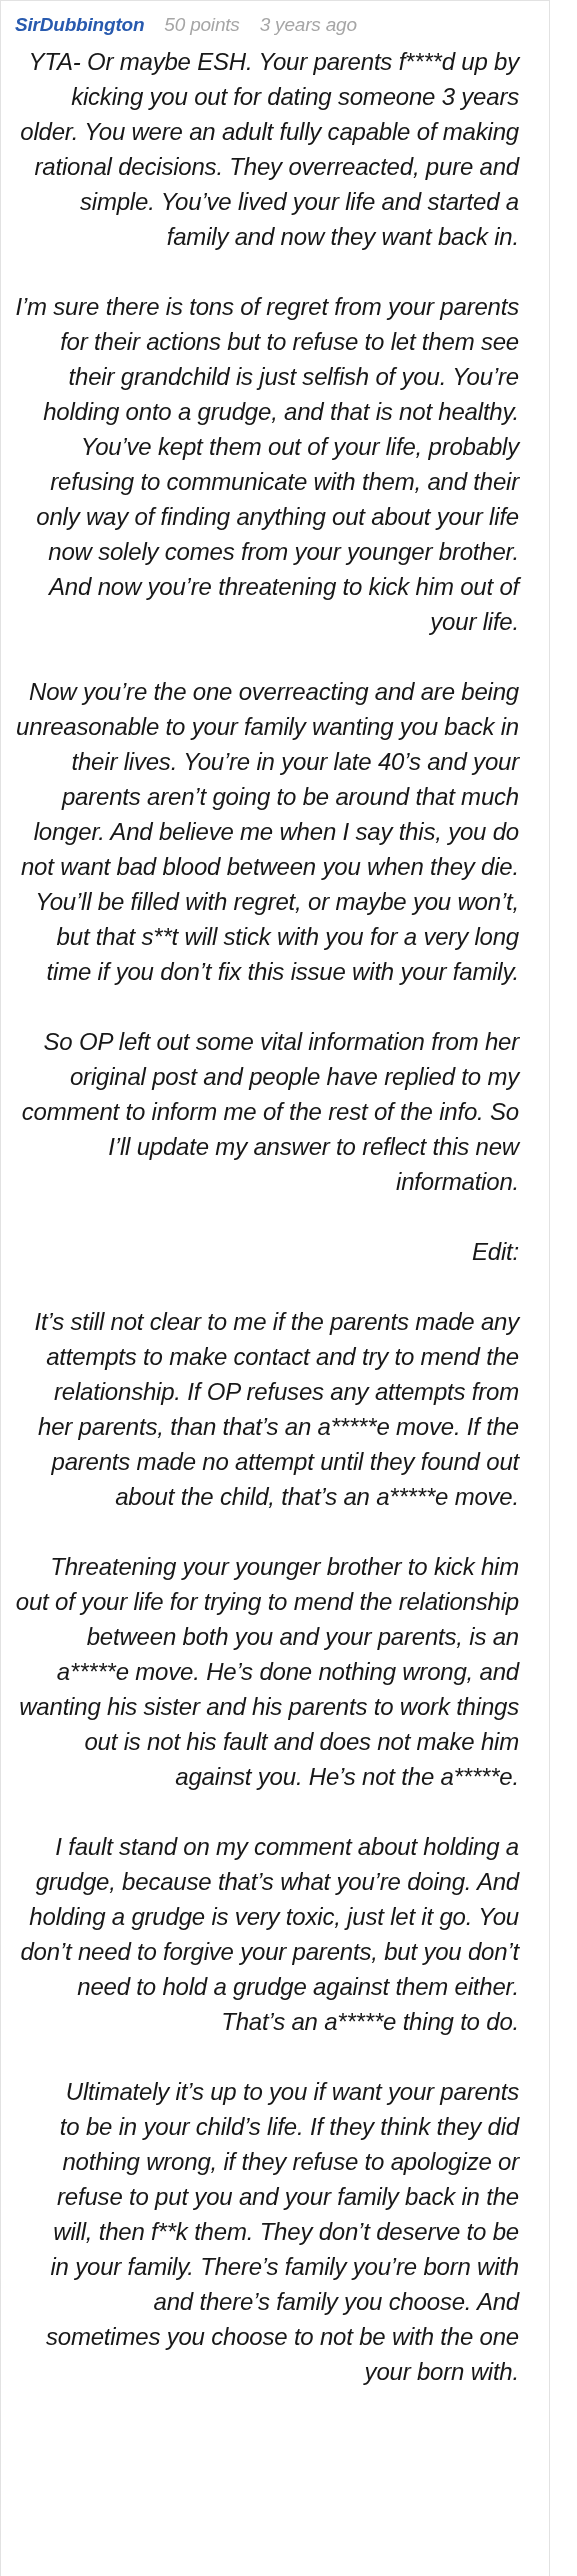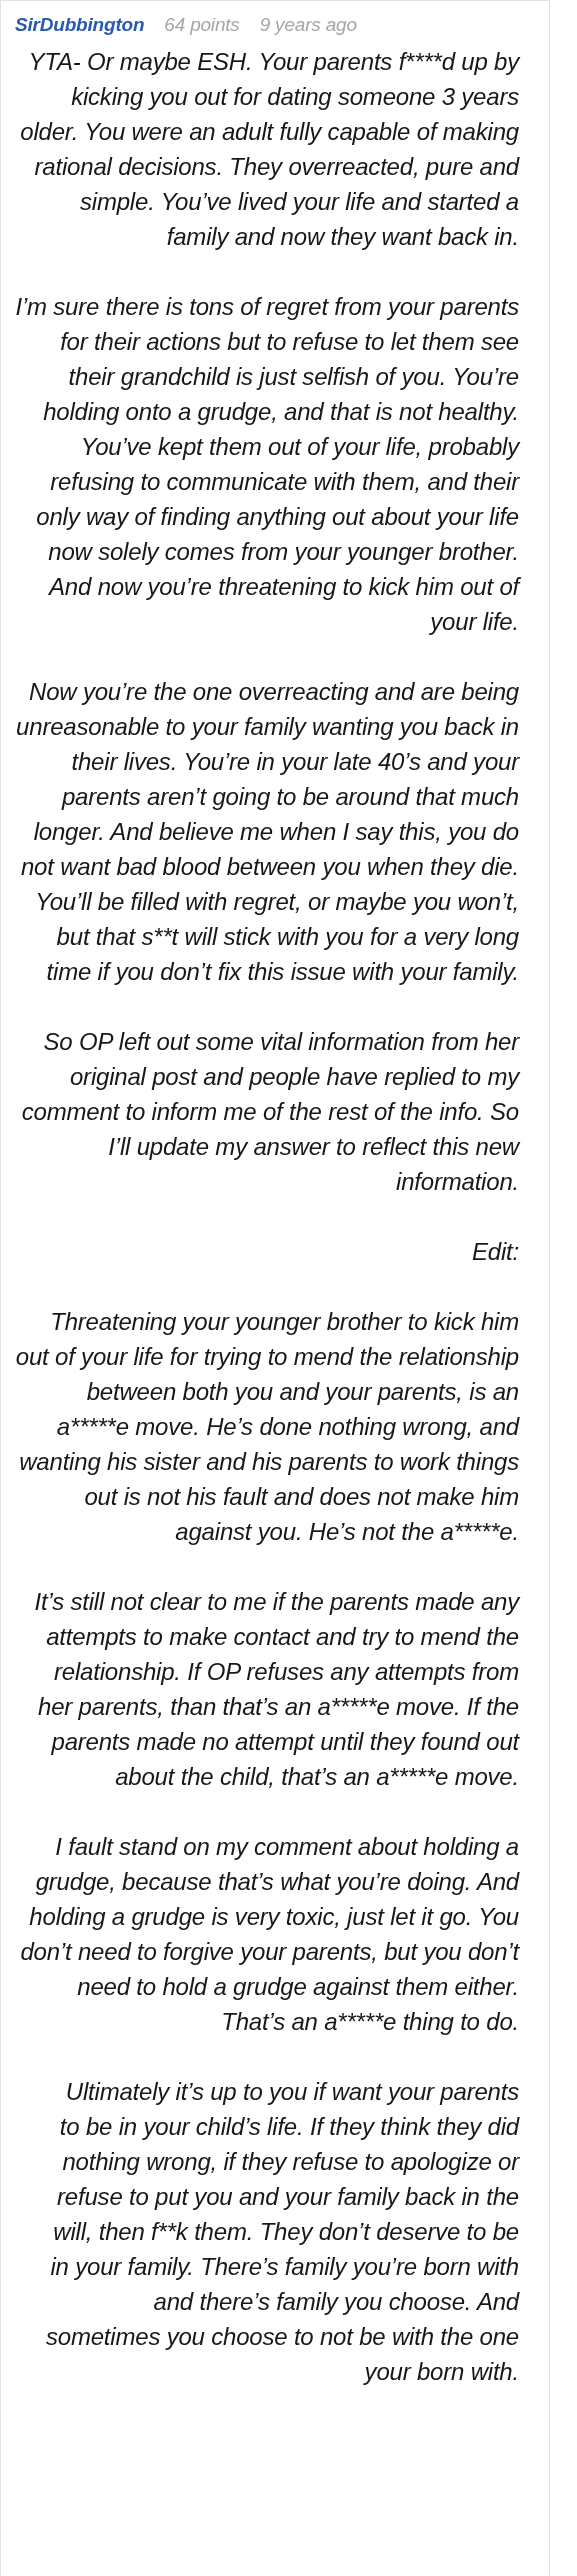--- a/index.html
+++ b/index.html
@@ -55,28 +55,28 @@
     text-align: right;
   }
   .comment-body p:last-child { margin-bottom: 0; margin-left: 28px; }
 </style>
 </head>
 <body>
 
 <div class="comment-card">
   <div class="comment-header">
     <a class="author-link">SirDubbington</a>
-    <span class="comment-meta">64 points</span>
-    <span class="comment-meta">9 years ago</span>
+    <span class="comment-meta">50 points</span>
+    <span class="comment-meta">3 years ago</span>
   </div>
   <div class="comment-body">
       <p>YTA- Or maybe ESH. Your parents f****d up by kicking you out for dating someone 3 years older. You were an adult fully capable of making rational decisions. They overreacted, pure and simple. You’ve lived your life and started a family and now they want back in.</p>
       <p>I’m sure there is tons of regret from your parents for their actions but to refuse to let them see their grandchild is just selfish of you. You’re holding onto a grudge, and that is not healthy. You’ve kept them out of your life, probably refusing to communicate with them, and their only way of finding anything out about your life now solely comes from your younger brother. And now you’re threatening to kick him out of your life.</p>
       <p>Now you’re the one overreacting and are being unreasonable to your family wanting you back in their lives. You’re in your late 40’s and your parents aren’t going to be around that much longer. And believe me when I say this, you do not want bad blood between you when they die. You’ll be filled with regret, or maybe you won’t, but that s**t will stick with you for a very long time if you don’t fix this issue with your family.</p>
       <p>So OP left out some vital information from her original post and people have replied to my comment to inform me of the rest of the info. So I’ll update my answer to reflect this new information.</p>
       <p>Edit:</p>
+      <p>It’s still not clear to me if the parents made any attempts to make contact and try to mend the relationship. If OP refuses any attempts from her parents, than that’s an a*****e move. If the parents made no attempt until they found out about the child, that’s an a*****e move.</p>
       <p>Threatening your younger brother to kick him out of your life for trying to mend the relationship between both you and your parents, is an a*****e move. He’s done nothing wrong, and wanting his sister and his parents to work things out is not his fault and does not make him against you. He’s not the a*****e.</p>
-      <p>It’s still not clear to me if the parents made any attempts to make contact and try to mend the relationship. If OP refuses any attempts from her parents, than that’s an a*****e move. If the parents made no attempt until they found out about the child, that’s an a*****e move.</p>
       <p>I fault stand on my comment about holding a grudge, because that’s what you’re doing. And holding a grudge is very toxic, just let it go. You don’t need to forgive your parents, but you don’t need to hold a grudge against them either. That’s an a*****e thing to do.</p>
       <p>Ultimately it’s up to you if want your parents to be in your child’s life. If they think they did nothing wrong, if they refuse to apologize or refuse to put you and your family back in the will, then f**k them. They don’t deserve to be in your family. There’s family you’re born with and there’s family you choose. And sometimes you choose to not be with the one your born with.</p>
     </div>
 </div>
 
 
 </body></html>

